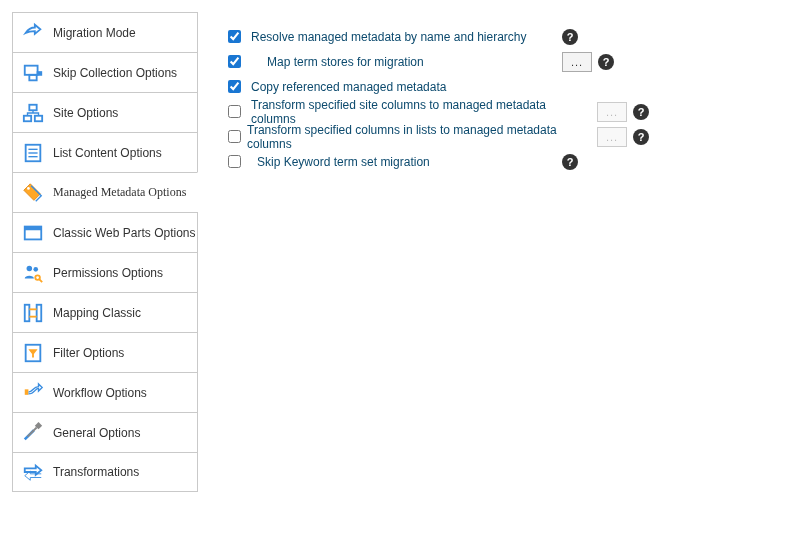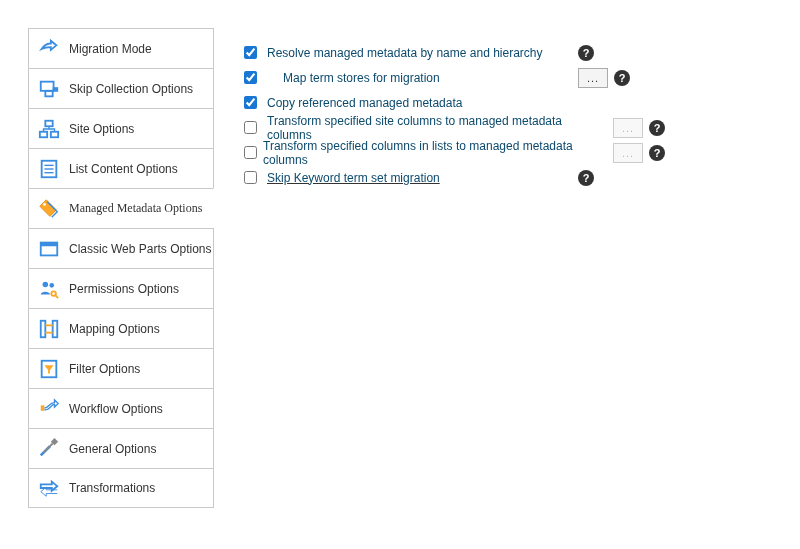--- a/index.html
+++ b/index.html
@@ -10,21 +10,21 @@
   color: #333;
   background: #fff;
   width: 800px;
   height: 549px;
   overflow: hidden;
 }
 .container {
   display: flex;
   width: 100%;
   height: 100%;
-  padding: 28px;
+  padding: 12px;
   box-sizing: border-box;
 }
 .sidebar {
   width: 186px;
   flex-shrink: 0;
   display: flex;
   flex-direction: column;
 }
 .sidebar-item {
   display: flex;
@@ -194,21 +194,21 @@
     </div>
     <div class="sidebar-item">
       <span class="icon">
         <svg width="22" height="22" viewBox="0 0 24 24">
             <rect x="3" y="3" width="5" height="18" fill="none" stroke="#3a8de0" stroke-width="2"></rect>
             <rect x="16" y="3" width="5" height="18" fill="none" stroke="#3a8de0" stroke-width="2"></rect>
             <line x1="8" y1="8" x2="16" y2="8" stroke="#ffa726" stroke-width="2"></line>
             <line x1="8" y1="16" x2="16" y2="16" stroke="#ffa726" stroke-width="2"></line>
           </svg>
       </span>
-      <span class="label">Mapping Options</span>
+      <span class="label">Mapping Classic</span>
     </div>
     <div class="sidebar-item">
       <span class="icon">
         <svg width="22" height="22" viewBox="0 0 24 24">
             <rect x="4" y="3" width="16" height="18" fill="none" stroke="#3a8de0" stroke-width="2"></rect>
             <path d="M7 8 L17 8 L13 13 L13 17 L11 17 L11 13 Z" fill="#ffa726"></path>
           </svg>
       </span>
       <span class="label">Filter Options</span>
     </div>
@@ -280,21 +280,21 @@
     <div class="option-row">
       <div style="width:363px;display:flex;align-items:center;gap:2px;">
         <input type="checkbox" style="">
         <span class="opt-label">Transform specified columns in lists to managed metadata columns</span>
       </div>
       <div class="ellipsis-btn disabled">...</div>
       <span class="help-icon">?</span>
     </div>
 
     <div class="option-row">
-      <div class="spacer-col" style="display:flex;align-items:center;gap:6px;text-decoration:underline;">
+      <div class="spacer-col" style="display:flex;align-items:center;gap:12px;">
         <input type="checkbox" style="">
         <span class="opt-label">Skip Keyword term set migration</span>
       </div>
       <span class="help-icon">?</span>
     </div>
 
   </div>
 </div>
 
 </body></html>

